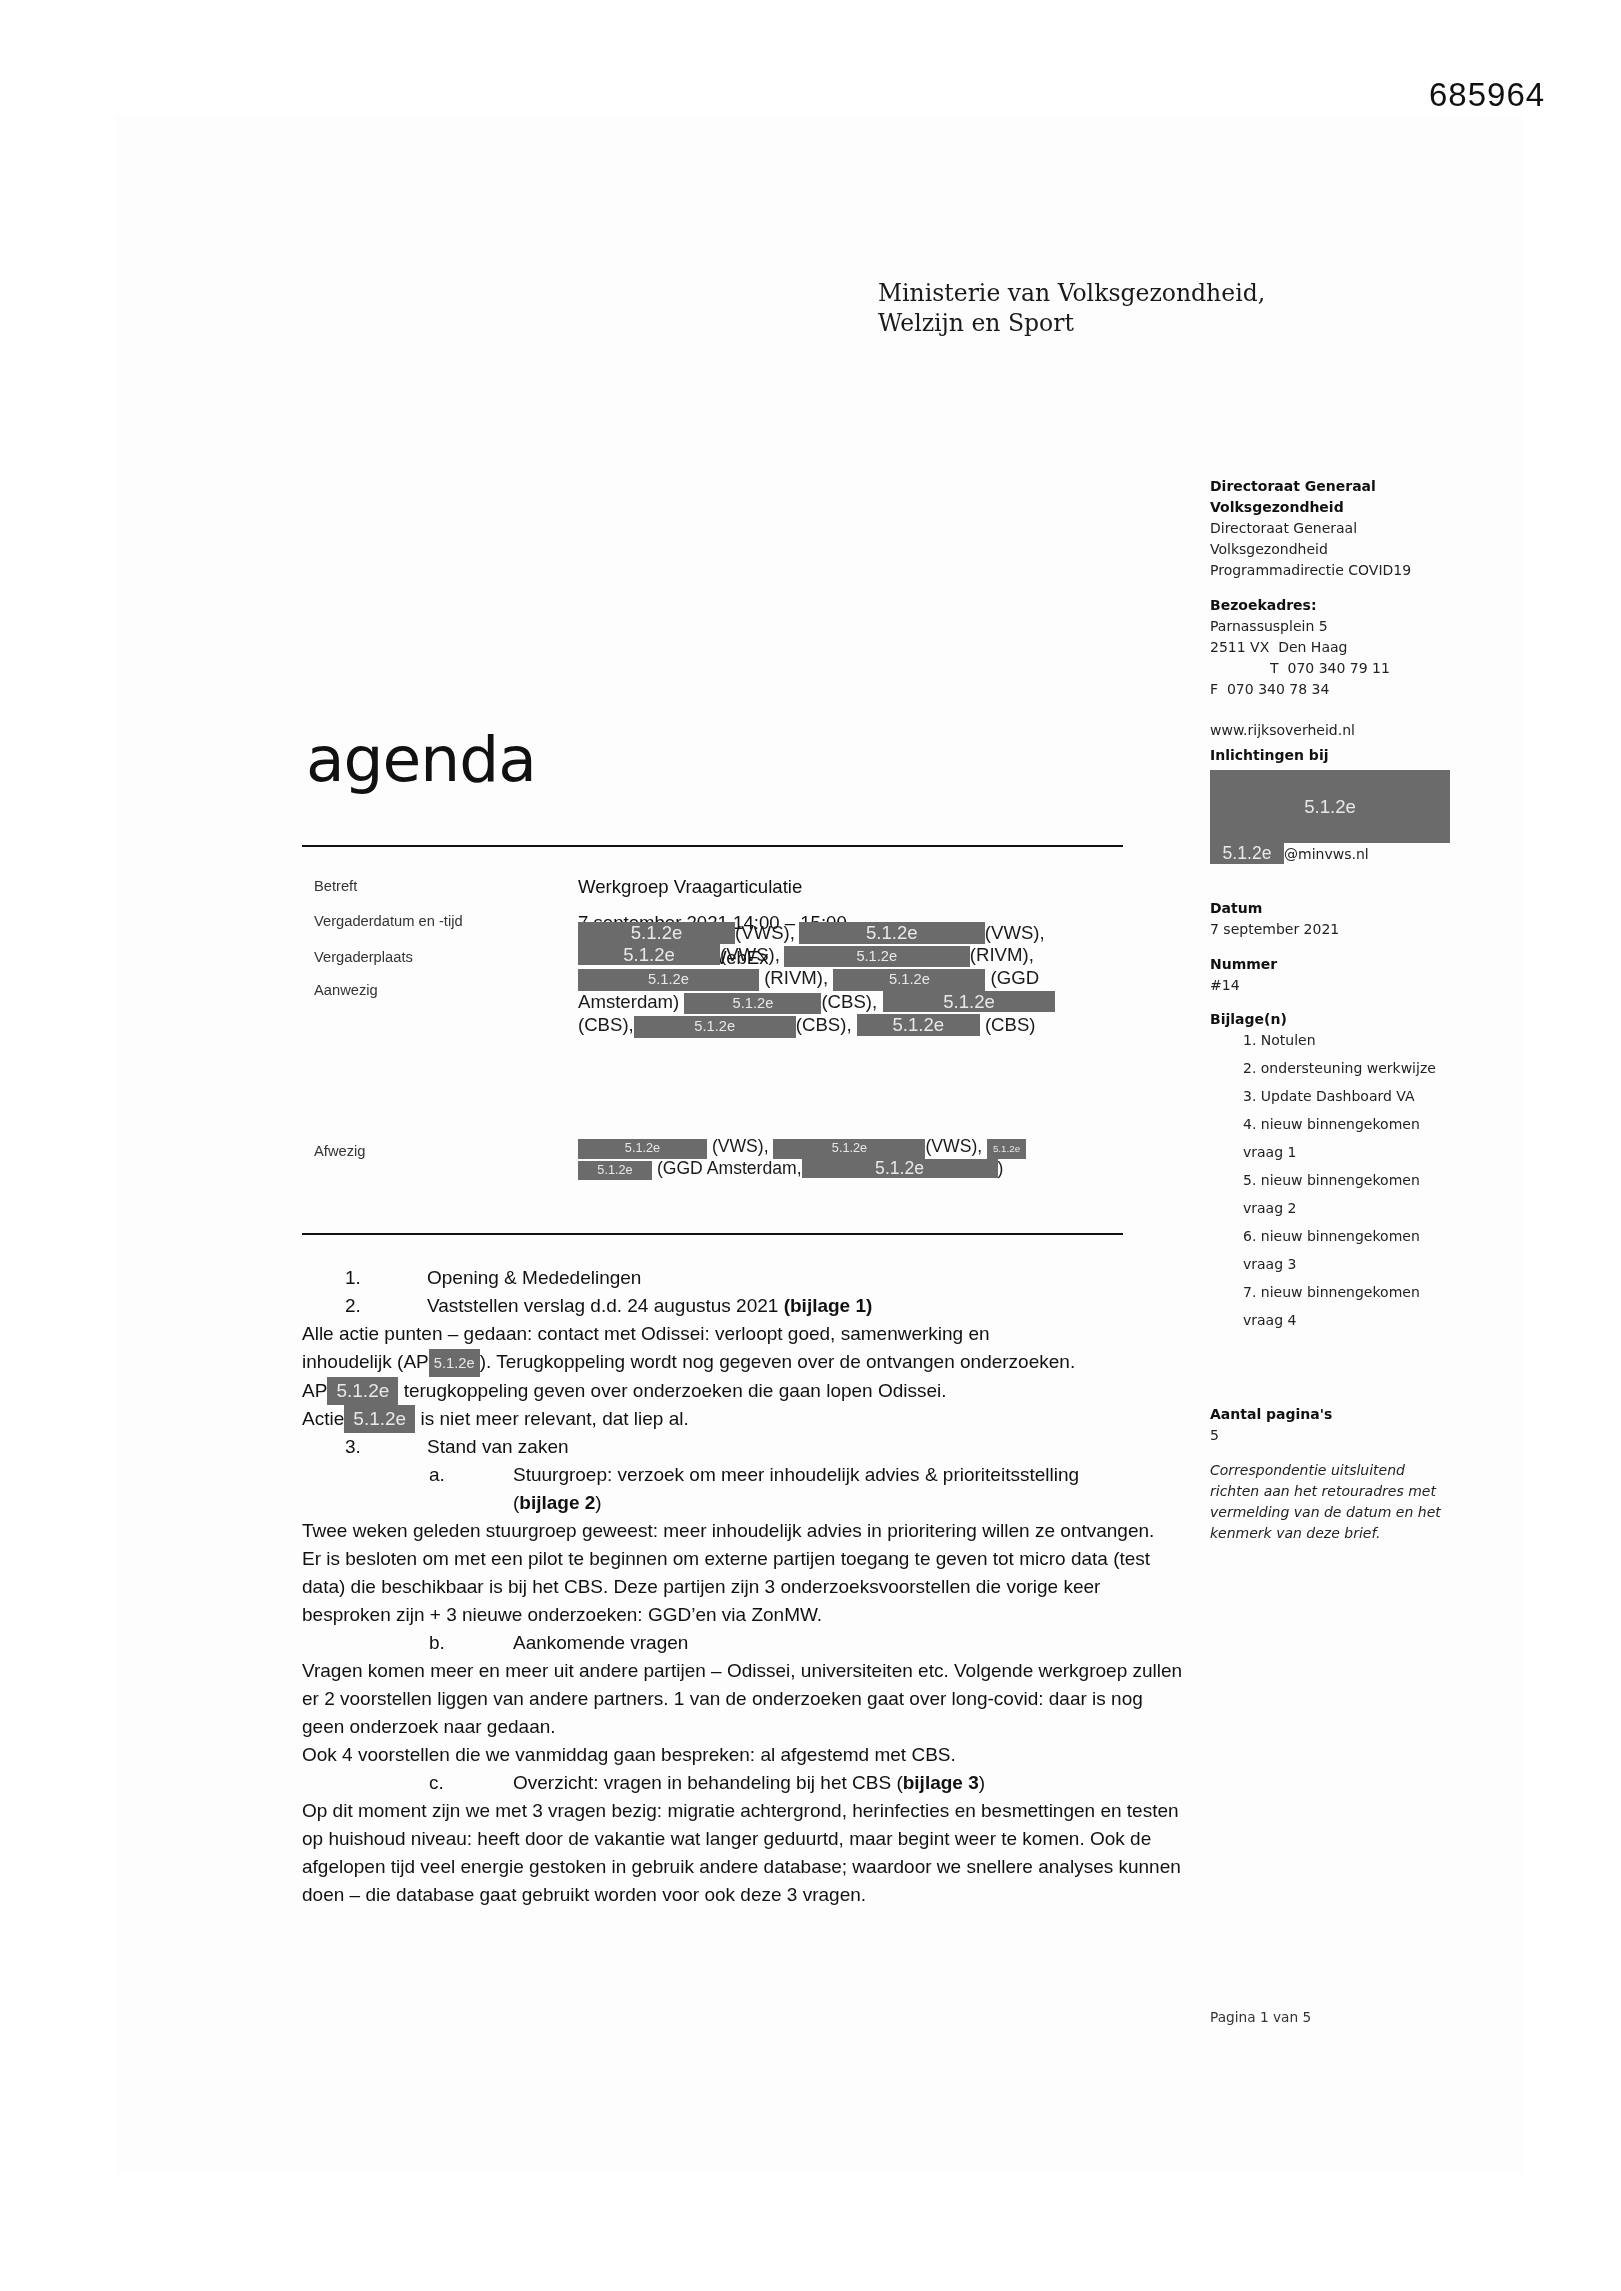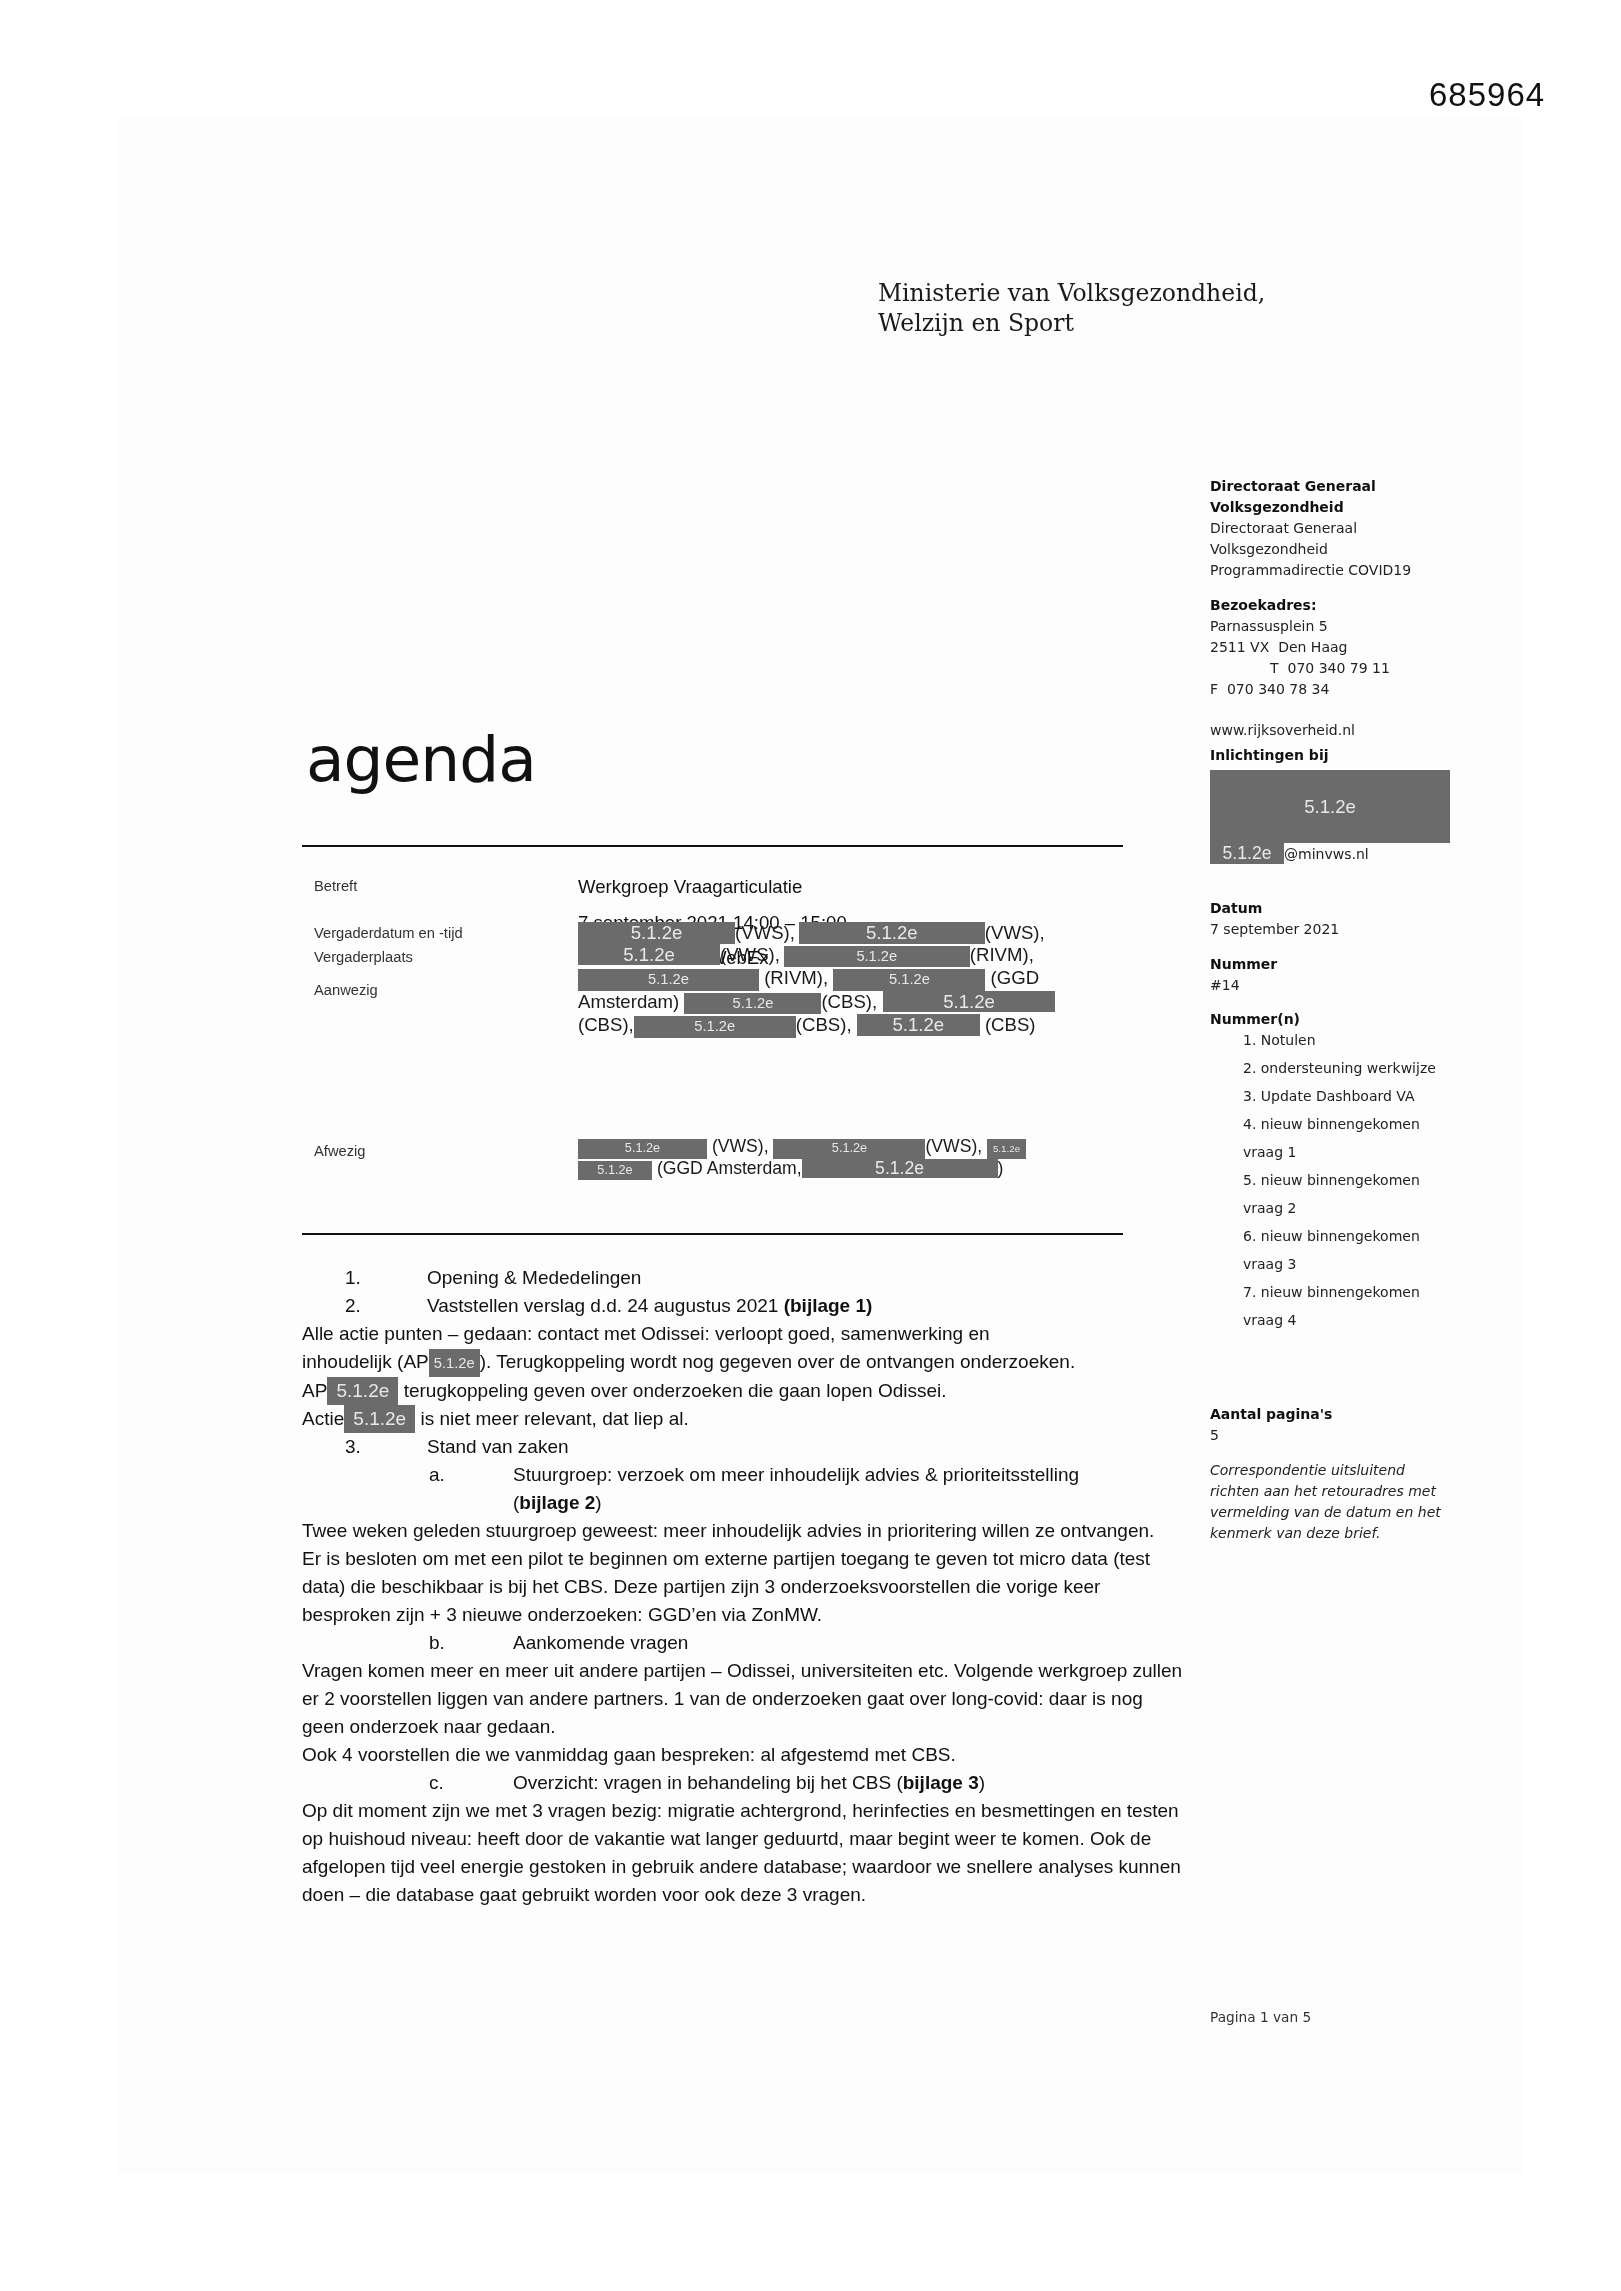--- a/index.html
+++ b/index.html
@@ -40,21 +40,21 @@
   <div>Ministerie van Volksgezondheid,</div>
   <div>Welzijn en Sport</div>
 </div>
 
 <div class="title">agenda</div>
 
 <div class="hr" style="top:845px;"></div>
 
 <div class="meta" style="top:878px;">Betreft</div>
 <div class="meta-val" style="top:876px;">Werkgroep Vraagarticulatie</div>
-<div class="meta" style="top:913px;margin-top:12px;">Vergaderdatum en -tijd</div>
+<div class="meta" style="top:913px;">Vergaderdatum en -tijd</div>
 <div class="meta-val" style="top:912px;">7 september 2021 14:00 – 15:00</div>
 <div class="meta" style="top:949px;">Vergaderplaats</div>
 <div class="meta-val" style="top:947px;">Videobellen via WebEx</div>
 <div class="meta" style="top:982px;">Aanwezig</div>
 
 <div class="att">
   <div><span class="red" style="width:157px;">5.1.2e</span><span>(VWS),</span><span class="red" style="width:186px;margin-left:3.9px;">5.1.2e</span><span>(VWS),</span></div>
   <div><span class="red" style="width:142px;">5.1.2e</span><span>(VWS),</span><span class="red" style="width:186px;margin-left:3.9px;font-size:14.7px;">5.1.2e</span><span>(RIVM),</span></div>
   <div><span class="red" style="width:181px;font-size:14.7px;">5.1.2e</span> <span>(RIVM),</span> <span class="red" style="width:152px;font-size:14.7px;">5.1.2e</span> <span>(GGD</span></div>
   <div><span>Amsterdam)</span> <span class="red" style="width:137px;font-size:14.7px;">5.1.2e</span><span>(CBS),</span><span class="red" style="width:172px;margin-left:5.9px;">5.1.2e</span></div>
@@ -126,21 +126,21 @@
   <div><span class="red" style="width:74px;font-size:17.6px;">5.1.2e</span><span>@minvws.nl</span></div>
 </div>
 
 <div class="side" style="top:898px;">
   <div><b>Datum</b></div>
   <div>7 september 2021</div>
   <div class="gap"></div>
   <div><b>Nummer</b></div>
   <div>#14</div>
   <div class="gap"></div>
-  <div><b>Nummer(n)</b></div>
+  <div><b>Bijlage(n)</b></div>
   <div class="side-list" style="margin-top:-3.9px;margin-left:33px;">
     <div>1. Notulen</div>
     <div>2. ondersteuning werkwijze</div>
     <div>3. Update Dashboard VA</div>
     <div>4. nieuw binnengekomen</div>
     <div>vraag 1</div>
     <div>5. nieuw binnengekomen</div>
     <div>vraag 2</div>
     <div>6. nieuw binnengekomen</div>
     <div>vraag 3</div>

